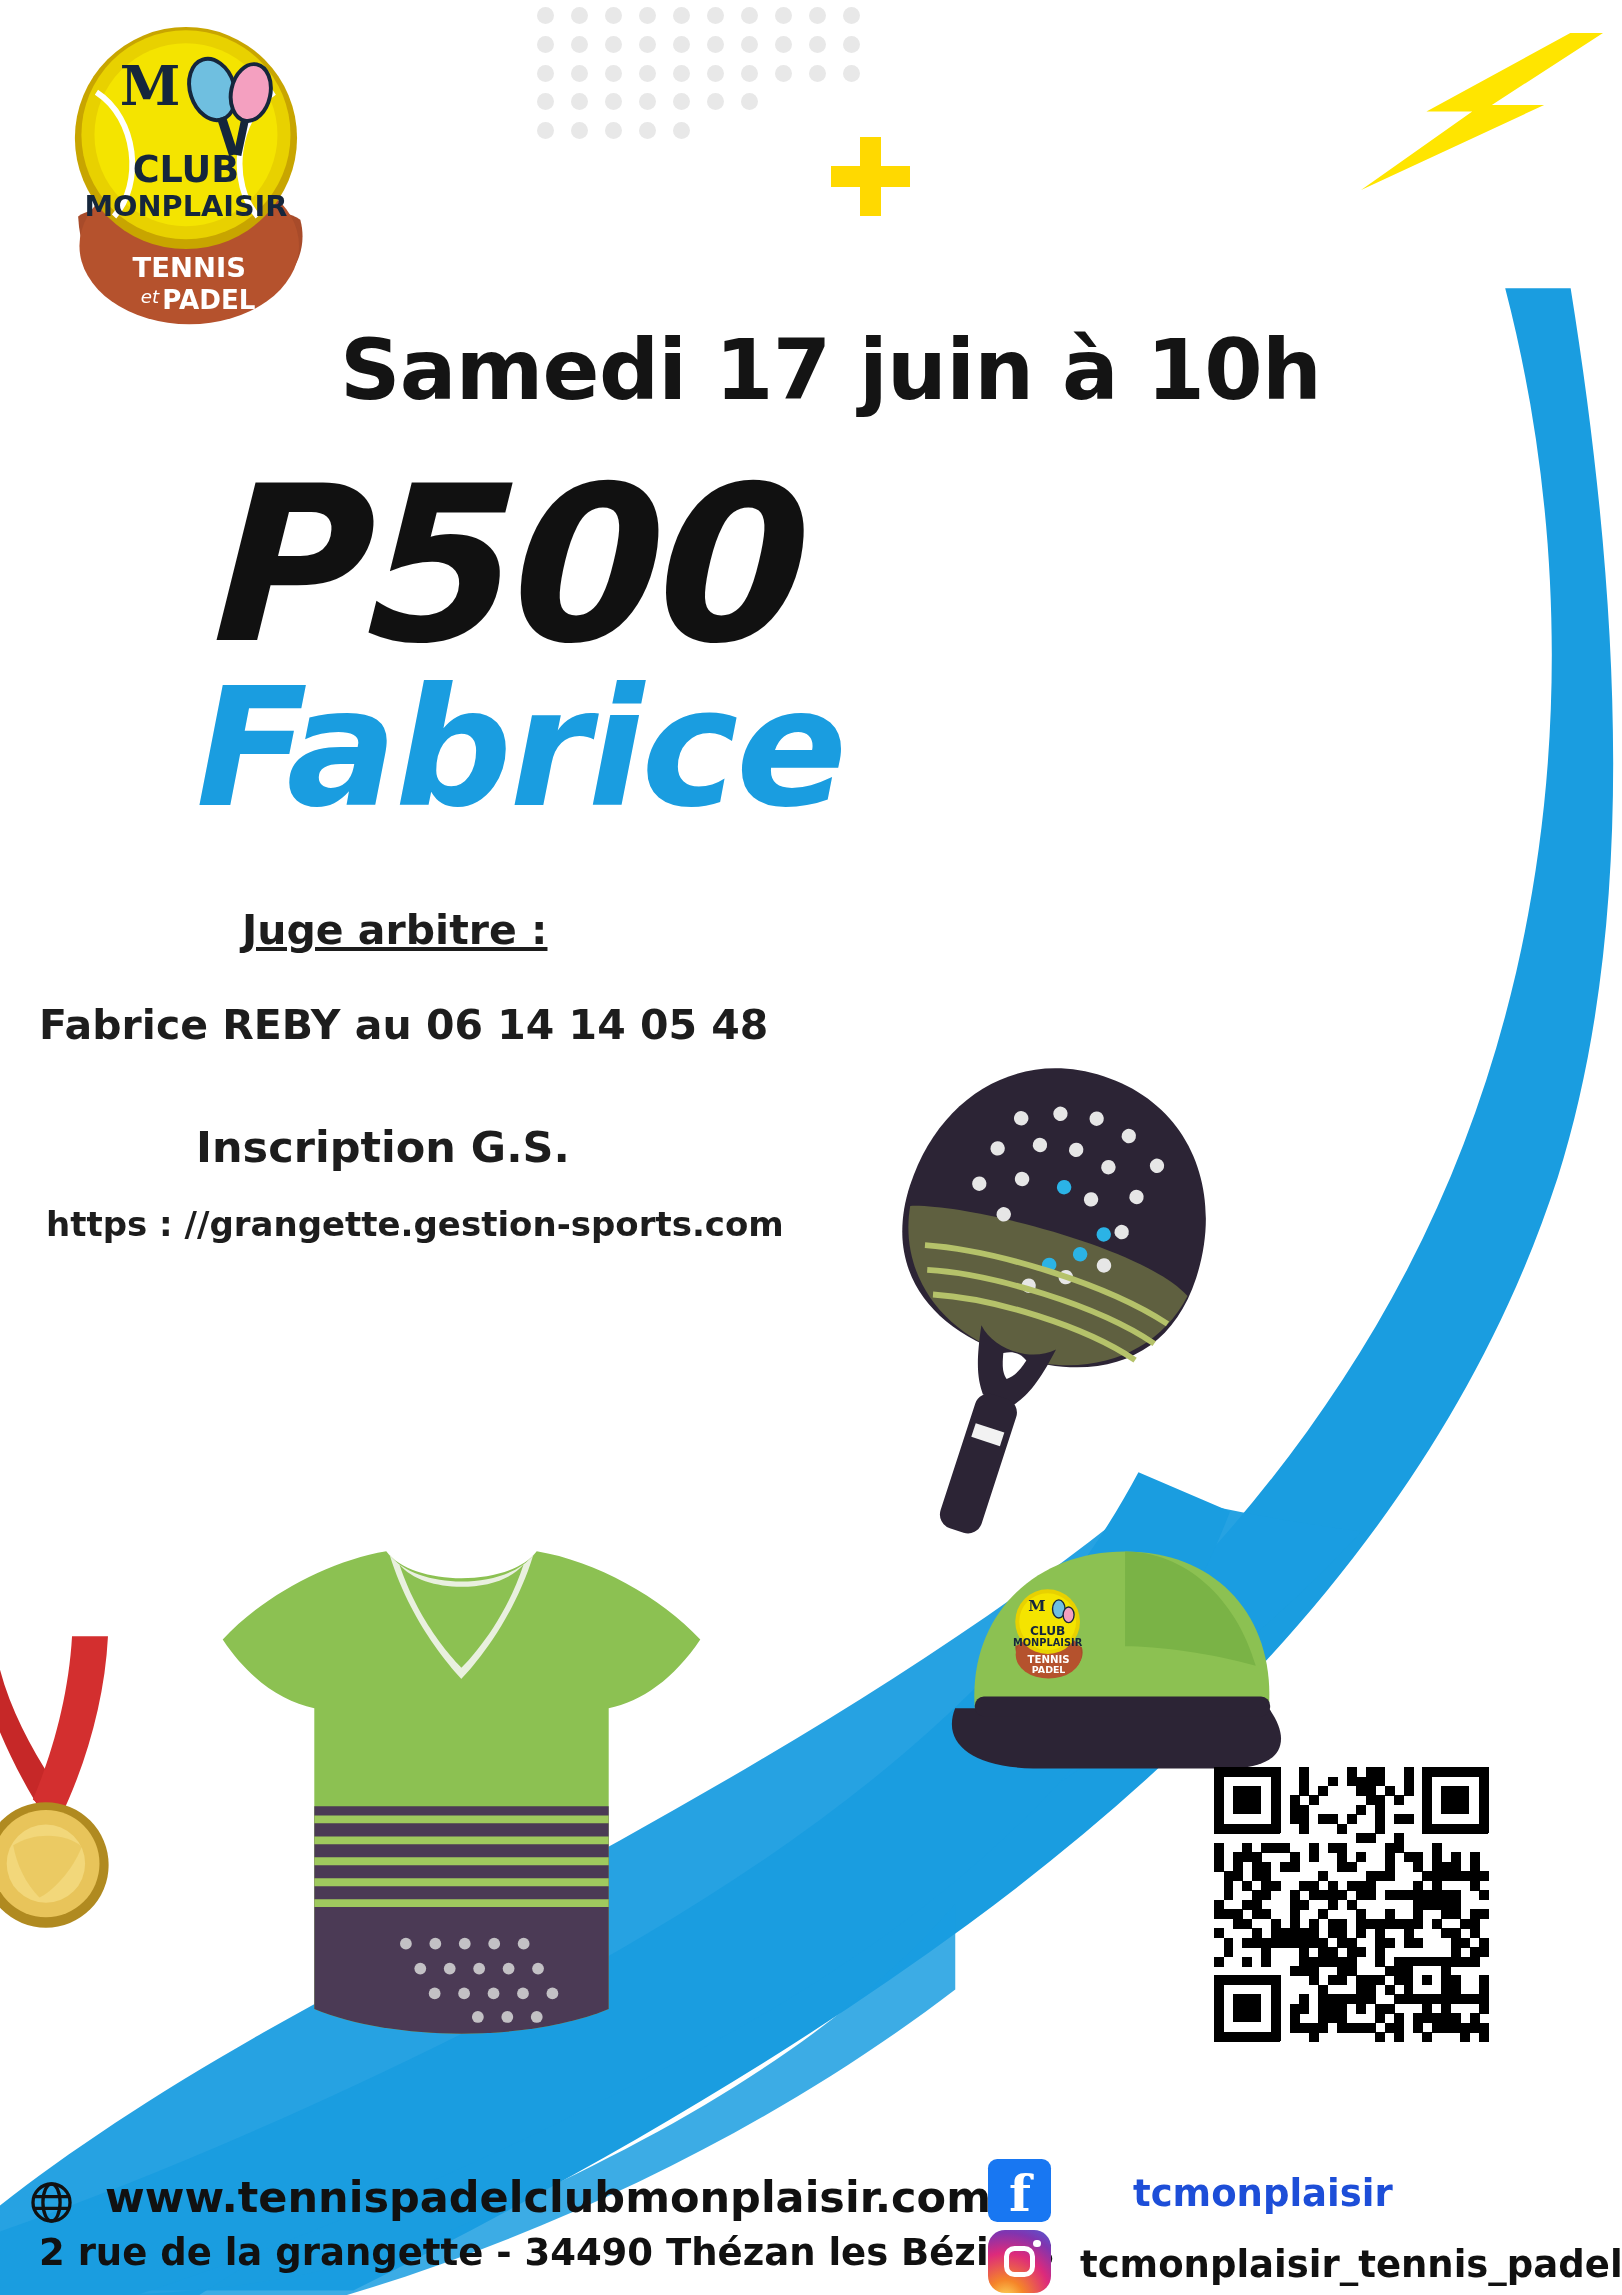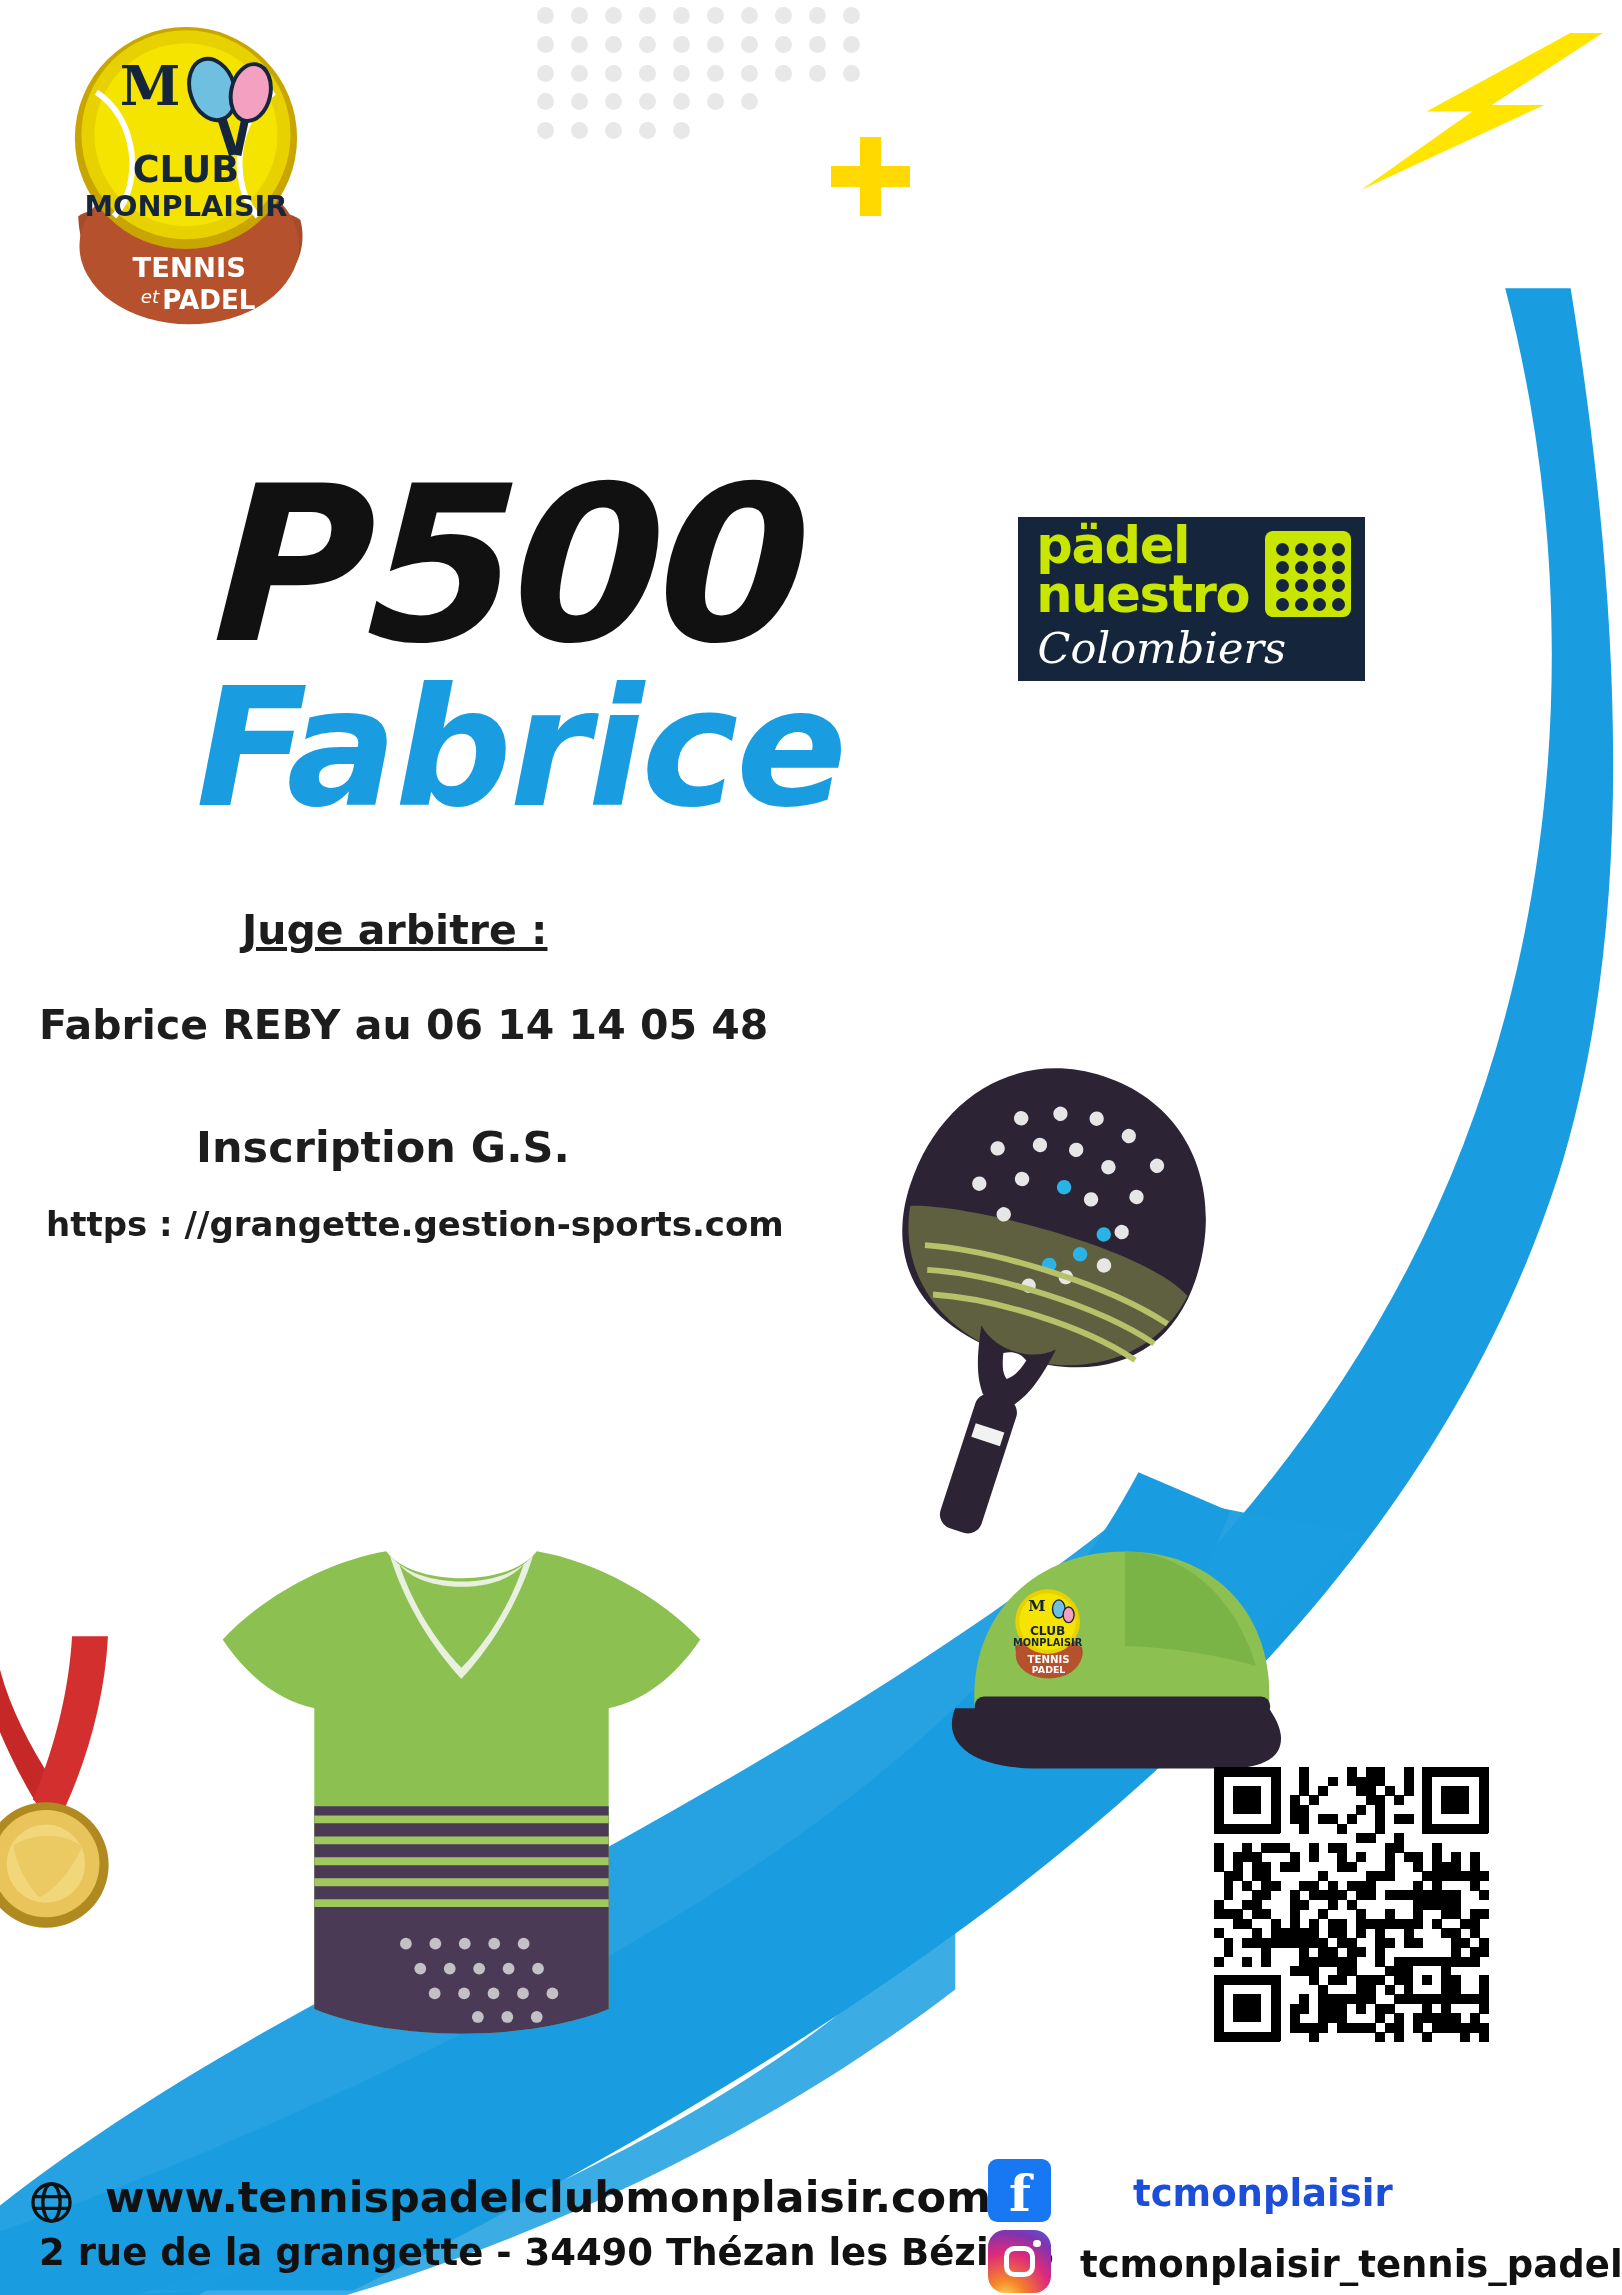--- a/index.html
+++ b/index.html
@@ -264,46 +264,24 @@
       <rect x="243" y="150" width="14" height="60" fill="#15263c"></rect>
     </g>
     <g transform="rotate(12 300 130)">
       <ellipse cx="300" cy="110" rx="30" ry="44" fill="#f4a0c0" stroke="#15263c" stroke-width="6"></ellipse>
       <rect x="294" y="152" width="12" height="56" fill="#15263c"></rect>
     </g>
     <text x="205" y="248" font-family="DejaVu Sans, sans-serif" font-size="56" font-weight="bold" fill="#15263c" text-anchor="middle">CLUB</text>
     <text x="205" y="300" font-family="DejaVu Sans, sans-serif" font-size="44" font-weight="bold" fill="#15263c" text-anchor="middle">MONPLAISIR</text>
   </svg>
 
+  <div class="date-line">Samedi 17 juin à 10h</div>
   <div class="p500">P500</div>
   <div class="hommes">Fabrice</div>
 
-  <div class="pnbadge">
-    <div class="pn-padel">pädel</div>
-    <div class="pn-nuestro">nuestro</div>
-    <div class="pn-colombiers">Colombiers</div>
-    <div class="pn-dots" id="pndots">
-        <i style="left: 11.8px; top: 11.8px;"></i>
-        <i style="left: 30px; top: 11.8px;"></i>
-        <i style="left: 48px; top: 11.8px;"></i>
-        <i style="left: 67px; top: 11.8px;"></i>
-        <i style="left: 11.8px; top: 30px;"></i>
-        <i style="left: 30px; top: 30px;"></i>
-        <i style="left: 48px; top: 30px;"></i>
-        <i style="left: 67px; top: 30px;"></i>
-        <i style="left: 11.8px; top: 48px;"></i>
-        <i style="left: 30px; top: 48px;"></i>
-        <i style="left: 48px; top: 48px;"></i>
-        <i style="left: 67px; top: 48px;"></i>
-        <i style="left: 11.8px; top: 67px;"></i>
-        <i style="left: 30px; top: 67px;"></i>
-        <i style="left: 48px; top: 67px;"></i>
-        <i style="left: 67px; top: 67px;"></i>
-      </div>
-  </div>
 
   <div class="juge">Juge arbitre :</div>
   <div class="referee">Fabrice REBY au 06 14 14 05 48</div>
   <div class="inscription">Inscription G.S.</div>
   <div class="url-gs">https : //grangette.gestion-sports.com</div>
 
   <svg class="racket" viewBox="0 0 520 790">
     <g transform="rotate(18 260 300)">
       <path d="M260,20 C400,20 490,130 490,270 C490,400 400,470 260,470 C120,470 30,400 30,270 C30,130 120,20 260,20 Z" fill="#2c2435"></path>
       <path d="M40,300 C120,270 400,250 486,300 C470,400 380,470 260,470 C140,470 55,400 40,300 Z" fill="#5f6040"></path>

